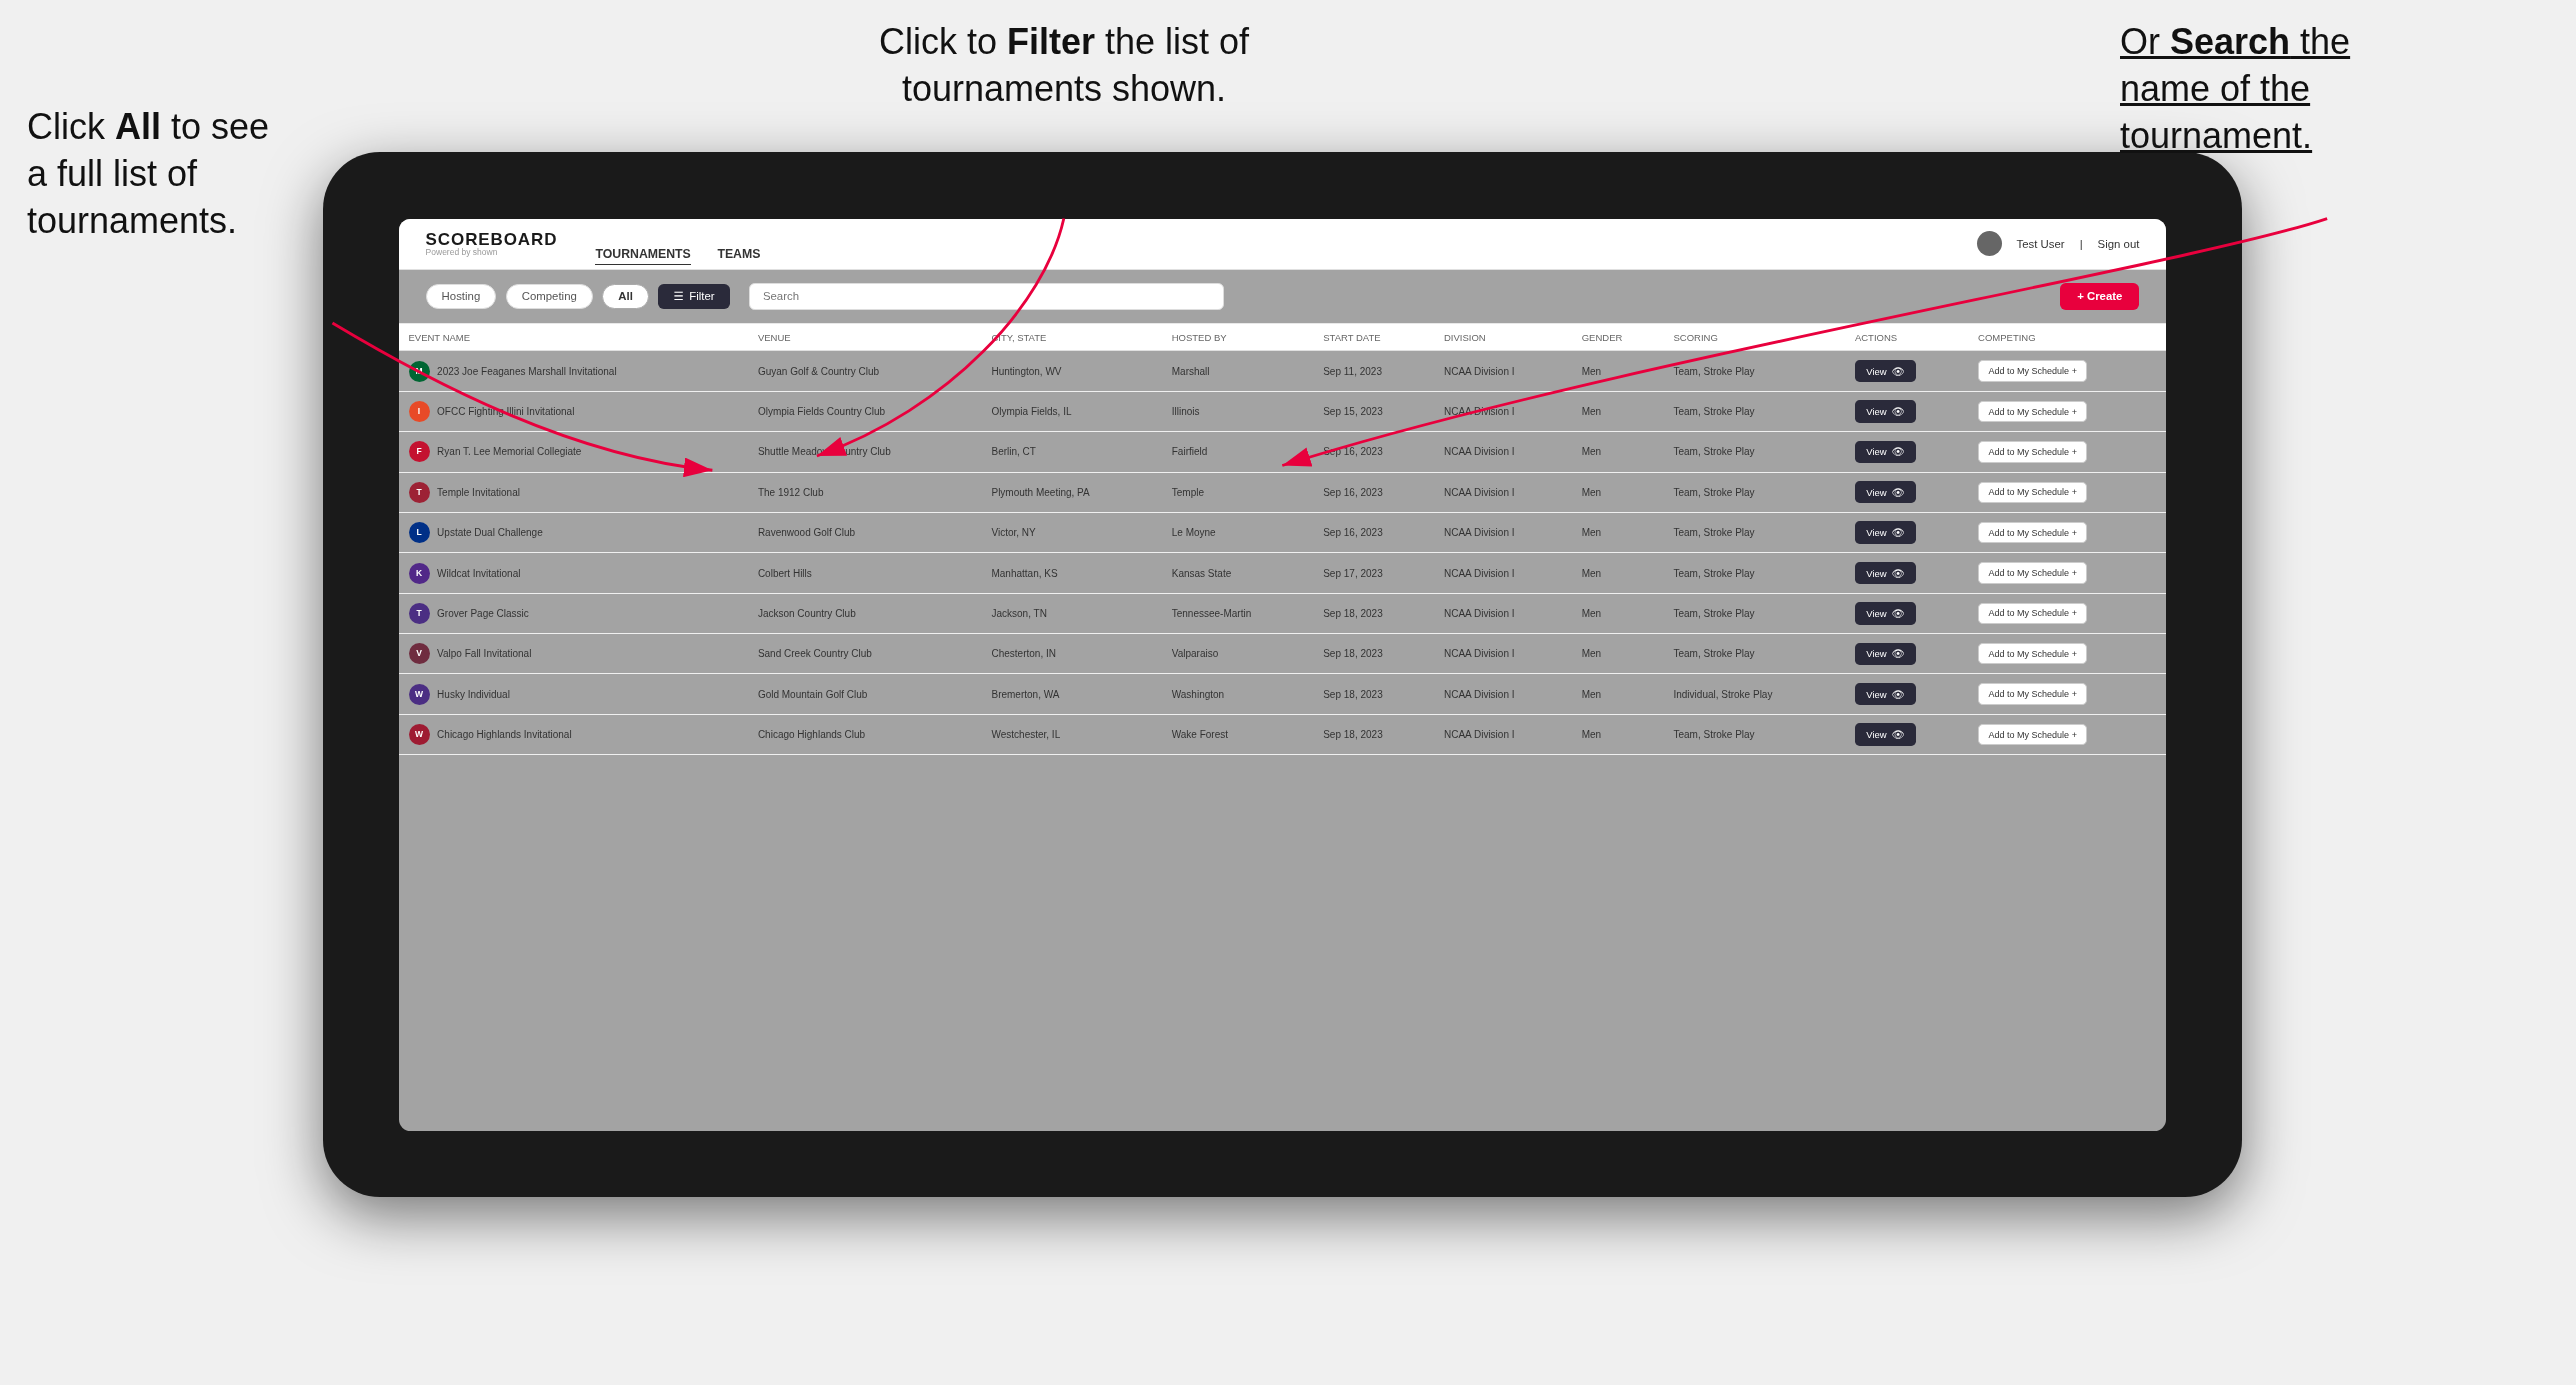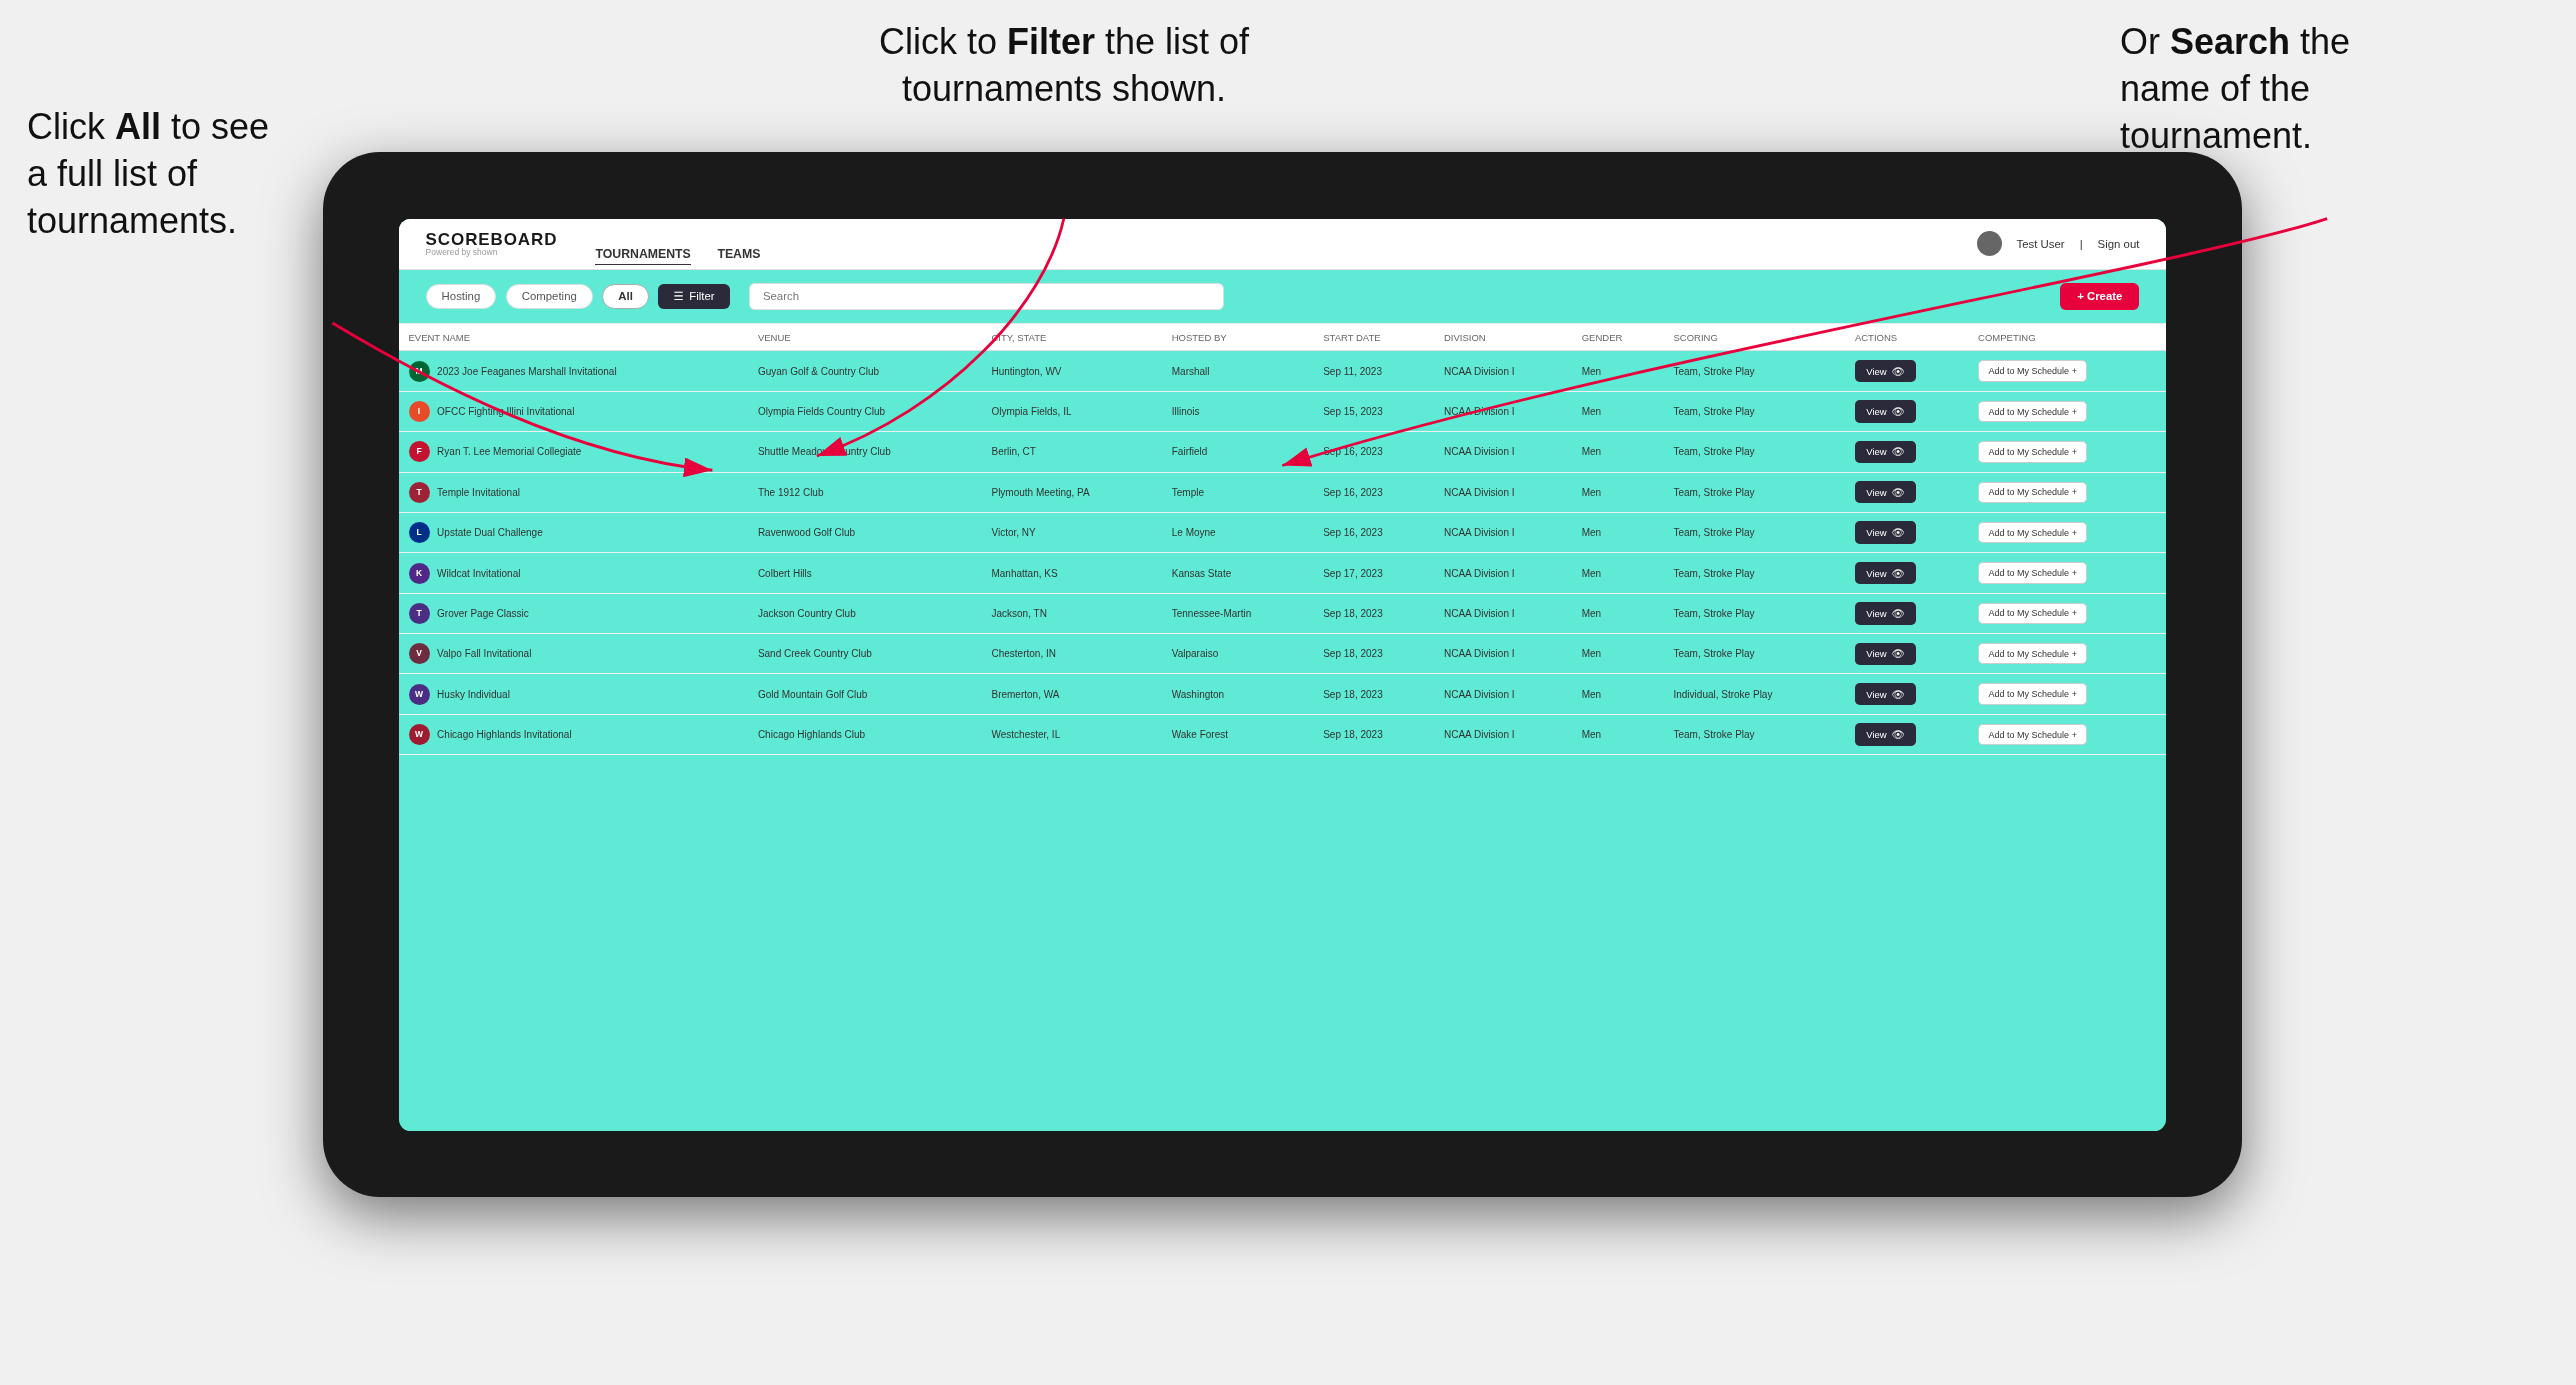--- a/index.html
+++ b/index.html
@@ -26,20 +26,21 @@
       top: 19px;
       left: 779px;
       width: 570px;
       text-align: center;
     }
     .ann-top-right {
       top: 19px;
       right: 57px;
       width: 399px;
       text-align: left;
+      text-decoration: underline;
     }
     .ann-left {
       top: 104px;
       left: 27px;
       width: 294px;
     }
 
     
     .arrow-svg {
       position: absolute;
@@ -58,21 +59,21 @@
       border-radius: 57px;
       box-shadow: 0 19px 57px rgba(0,0,0,0.5);
       display: flex;
       align-items: center;
       justify-content: center;
     }
 
     .tablet-screen {
       width: 1767px;
       height: 912px;
-      background: #5eead4;
+      background: #a3a3a3;
       border-radius: 11.4px;
       overflow: hidden;
       display: flex;
       flex-direction: column;
     }
 
     
     .app-header {
       background: #fff;
       border-bottom: 0.9px solid #e0e0e0;

